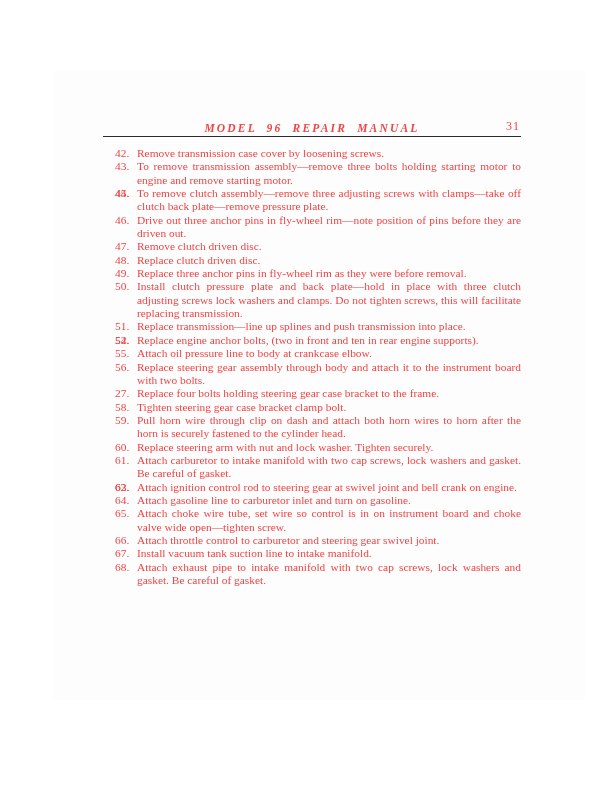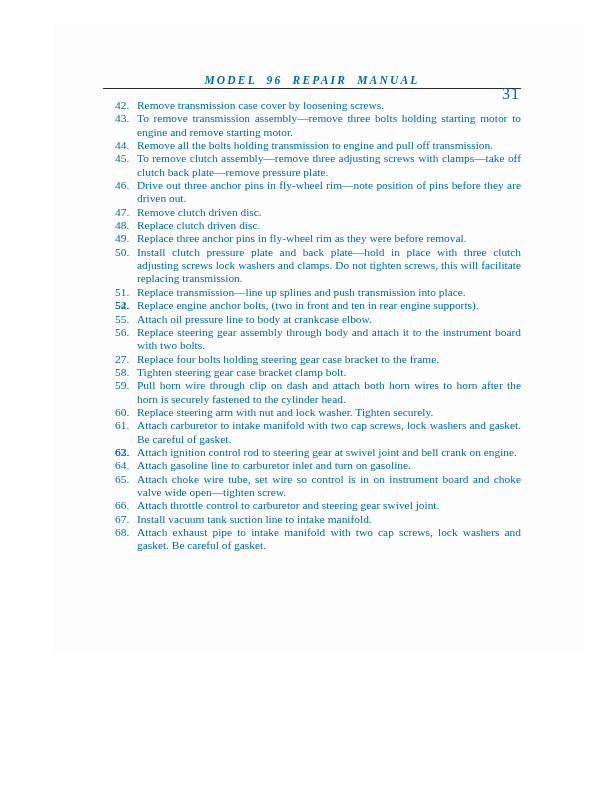--- a/index.html
+++ b/index.html
@@ -7,21 +7,22 @@
     padding: 0;
     background: #ffffff;
   }
   .page {
     position: relative;
     width: 612px;
     height: 652px;
     background: #ffffff;
     overflow: hidden;
     font-family: "Liberation Serif", "DejaVu Serif", serif;
-    color: #0369a1;
+    color: #ef4444;
+    margin-top: 48px;
   }
   
   .scan-area {
     position: absolute;
     left: 53px;
     top: 23px;
     width: 532px;
     height: 748px;
     background: #fdfdfd;
   }
@@ -40,22 +41,22 @@
     font-style: italic;
     font-weight: bold;
     font-size: 11.5px;
     letter-spacing: 2.2px;
     word-spacing: 5px;
     white-space: nowrap;
   }
   .pagenum {
     position: absolute;
     right: 1px;
-    top: 15px;
-    font-size: 16px;
+    top: 1px;
+    font-size: 12px;
     letter-spacing: 1px;
   }
   .rule {
     margin-top: 2px;
     height: 0;
     border-top: 1.8px solid #2b2b2b;
   }
   .steps {
     list-style: none;
     margin: 10px 0 0 0;
@@ -81,21 +82,21 @@
   <div class="scan-area"></div>
   <div class="content">
     <div class="header">
       <span class="title">MODEL 96 REPAIR MANUAL</span>
       <span class="pagenum">31</span>
     </div>
     <div class="rule"></div>
     <ol class="steps" id="steps">
         <li class="step"><span class="num">42.</span><span>Remove transmission case cover by loosening screws.</span></li>
         <li class="step"><span class="num">43.</span><span>To remove transmission assembly—remove three bolts holding starting motor to engine and remove starting motor.</span></li>
-        <li class="step"><span class="num">44.</span><span>Remove all the bolts holding transmission to engine and pull off transmission.</span></li>
+        <li class="step"><span class="num">44.</span></li>
         <li class="step"><span class="num">45.</span><span>To remove clutch assembly—remove three adjusting screws with clamps—take off clutch back plate—remove pressure plate.</span></li>
         <li class="step"><span class="num">46.</span><span>Drive out three anchor pins in fly-wheel rim—note position of pins before they are driven out.</span></li>
         <li class="step"><span class="num">47.</span><span>Remove clutch driven disc.</span></li>
         <li class="step"><span class="num">48.</span><span>Replace clutch driven disc.</span></li>
         <li class="step"><span class="num">49.</span><span>Replace three anchor pins in fly-wheel rim as they were before removal.</span></li>
         <li class="step"><span class="num">50.</span><span>Install clutch pressure plate and back plate—hold in place with three clutch adjusting screws lock washers and clamps. Do not tighten screws, this will facilitate replacing transmission.</span></li>
         <li class="step"><span class="num">51.</span><span>Replace transmission—line up splines and push transmission into place.</span></li>
         <li class="step"><span class="num">52.</span></li>
         <li class="step"><span class="num">54.</span><span>Replace engine anchor bolts, (two in front and ten in rear engine supports).</span></li>
         <li class="step"><span class="num">55.</span><span>Attach oil pressure line to body at crankcase elbow.</span></li>

